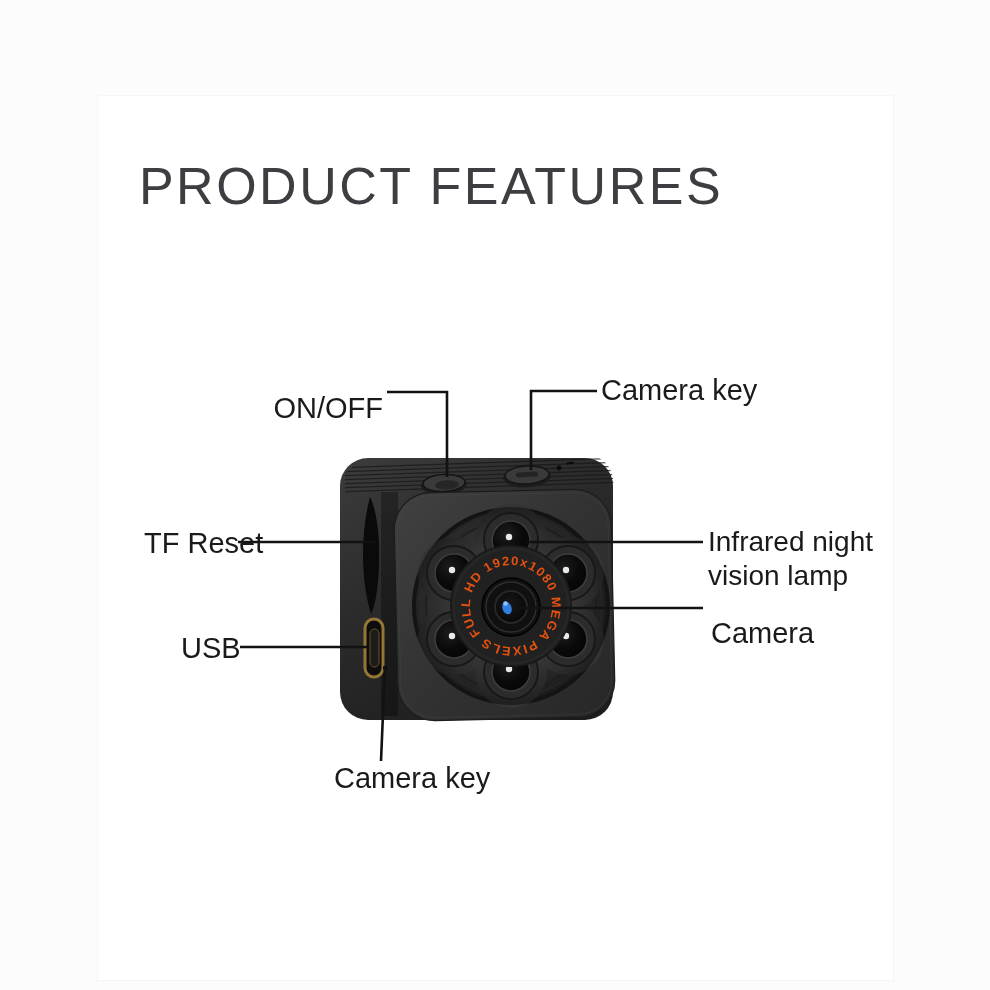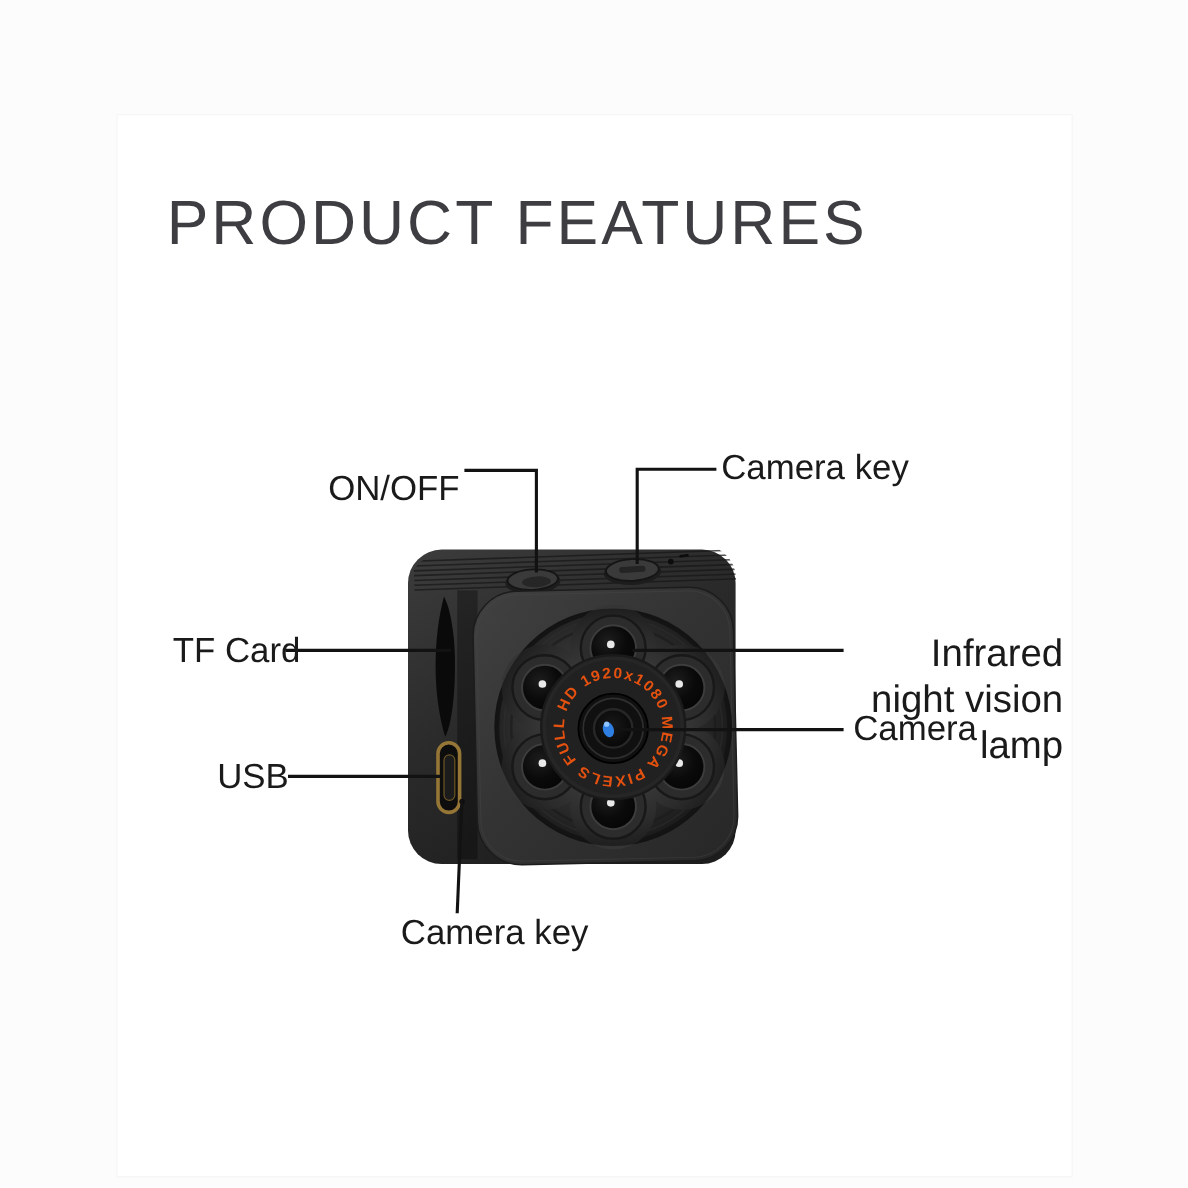--- a/index.html
+++ b/index.html
@@ -16,27 +16,27 @@
   .page-title{
     position:absolute;left:0;top:156px;width:862px;
     text-align:center;
     font-size:52px;letter-spacing:2.5px;font-weight:500;
     color:#3e3e42;white-space:nowrap;
   }
   .callout{
     position:absolute;color:#1a1a1a;font-size:29px;line-height:1.15;
     white-space:nowrap;
   }
-  .callout.wrap{white-space:normal;font-size:32px;line-height:1.2;text-align:right;}
+  .callout.wrap{white-space:normal;font-size:28px;line-height:1.2;}
   #lbl-onoff{left:250px;top:368px;width:133px;text-align:right;margin-top:24px;}
   #lbl-setting{left:601px;top:374px;}
   #lbl-tfcard{left:144px;top:527px;}
   #lbl-usb{left:181px;top:632px;text-align:center;}
   #lbl-infrared{left:708px;top:525px;width:178px;}
-  #lbl-camera{left:711px;top:592px;}
+  #lbl-camera{left:711px;top:617px;}
   #lbl-reset{left:334px;top:762px;}
   svg{position:absolute;left:0;top:0;}
 </style>
 </head>
 <body>
 
 <div class="panel"></div>
 
 <div class="page-title">PRODUCT FEATURES</div>
 
@@ -188,17 +188,17 @@
     <path d="M 238 542 H 376"></path>
     <path d="M 240 647 H 367"></path>
     <path d="M 527 542 H 703"></path>
     <path d="M 513 608 H 703"></path>
     <path d="M 385 666 L 381 761"></path>
   </g>
 </svg>
 
 <div class="callout" id="lbl-onoff">ON/OFF</div>
 <div class="callout" id="lbl-setting">Camera key</div>
-<div class="callout" id="lbl-tfcard">TF Card</div>
+<div class="callout" id="lbl-tfcard">TF Reset</div>
 <div class="callout" id="lbl-usb">USB</div>
 <div class="callout wrap" id="lbl-infrared">Infrared night vision lamp</div>
 <div class="callout" id="lbl-camera">Camera</div>
 <div class="callout" id="lbl-reset">Camera key</div>
 
 </body></html>

